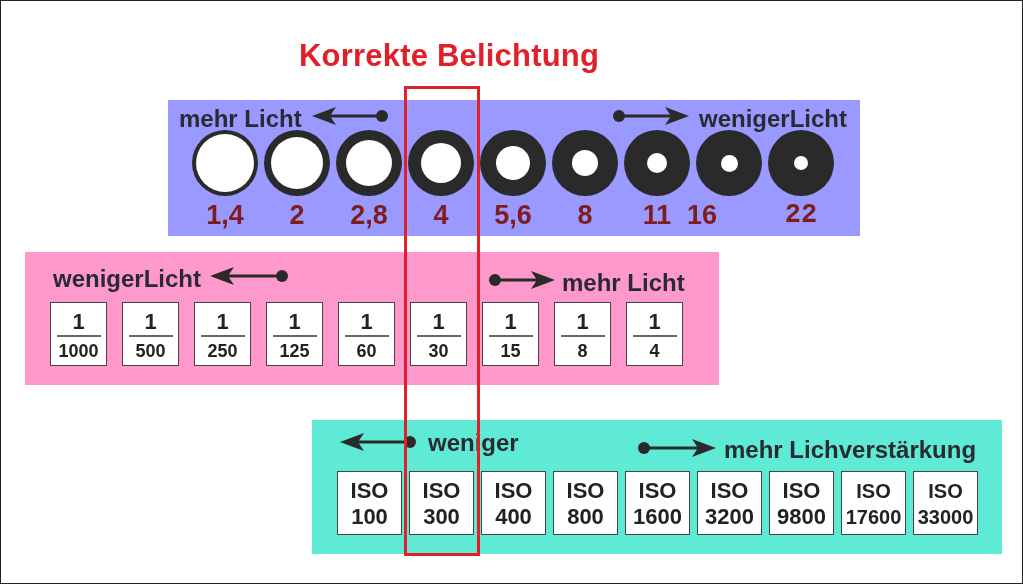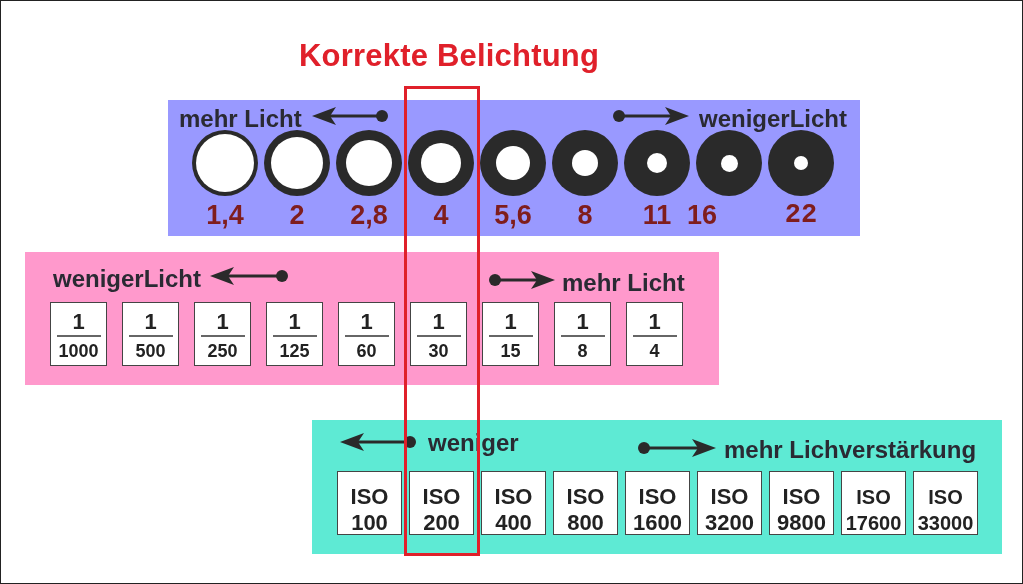--- a/index.html
+++ b/index.html
@@ -13,21 +13,21 @@
   .lbl{position:absolute;font-size:24px;font-weight:bold;color:#2a2a33;white-space:nowrap;}
   .arrow{position:absolute;}
   .circle{position:absolute;border-radius:50%;background:#2a2a2a;display:flex;align-items:center;justify-content:center;}
   .hole{background:#fff;border-radius:50%;}
   .fnum{position:absolute;font-size:27px;font-weight:bold;color:#7f1d1d;text-align:center;width:66px;}
   .box{position:absolute;background:#fff;border:1px solid #444;box-sizing:border-box;text-align:center;color:#222;font-weight:bold;}
   .sbox{width:57px;height:64px;}
   .num{font-size:22px;line-height:22px;margin-top:8px;}
   .bar{width:44px;height:1.5px;background:#666;margin:2px auto 3px;}
   .den{font-size:18px;line-height:22px;}
-  .ibox{width:65px;height:64px;font-size:22px;line-height:26px;padding-top:12px;}
+  .ibox{width:65px;height:64px;font-size:22px;line-height:26px;padding-top:6px;}
   .ibox.narrow{font-size:20px;}
   .redbox{position:absolute;left:404px;top:86px;width:70px;height:464px;border:3px solid #e0202a;}
 </style>
 </head>
 <body>
 
 <div class="frame"></div>
 
 <div class="title">Korrekte Belichtung</div>
 
@@ -162,21 +162,21 @@
   </svg>
   <div class="lbl" style="left:412px;top:16px;text-align:center;">mehr Lichverstärkung</div>
 
   <div id="iso-row">
       <div class="box ibox" style="left: 25px; top: 51px;">
         <div>ISO</div>
         <div>100</div>
       </div>
       <div class="box ibox" style="left: 97px; top: 51px;">
         <div>ISO</div>
-        <div>200</div>
+        <div>300</div>
       </div>
       <div class="box ibox" style="left: 169px; top: 51px;">
         <div>ISO</div>
         <div>400</div>
       </div>
       <div class="box ibox" style="left: 241px; top: 51px;">
         <div>ISO</div>
         <div>800</div>
       </div>
       <div class="box ibox" style="left: 313px; top: 51px;">

